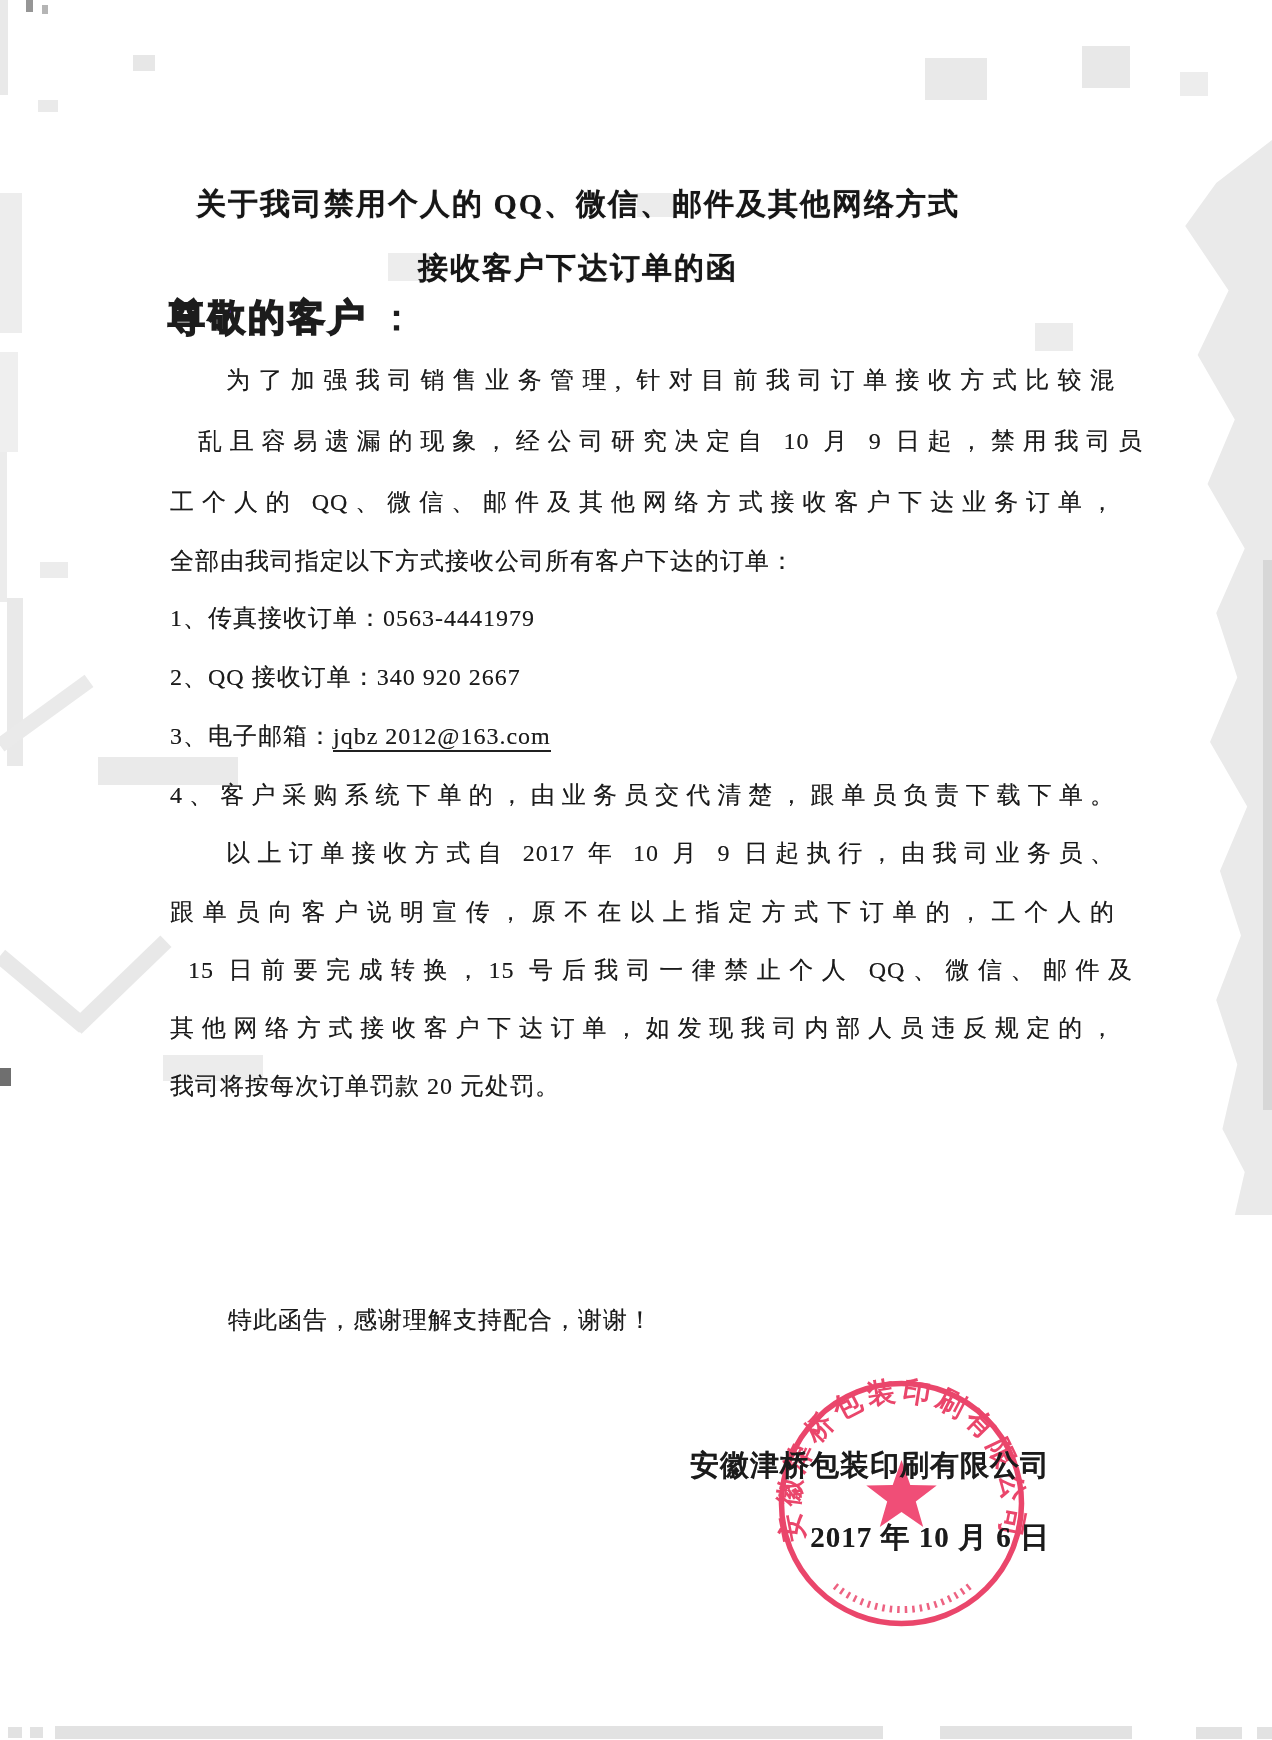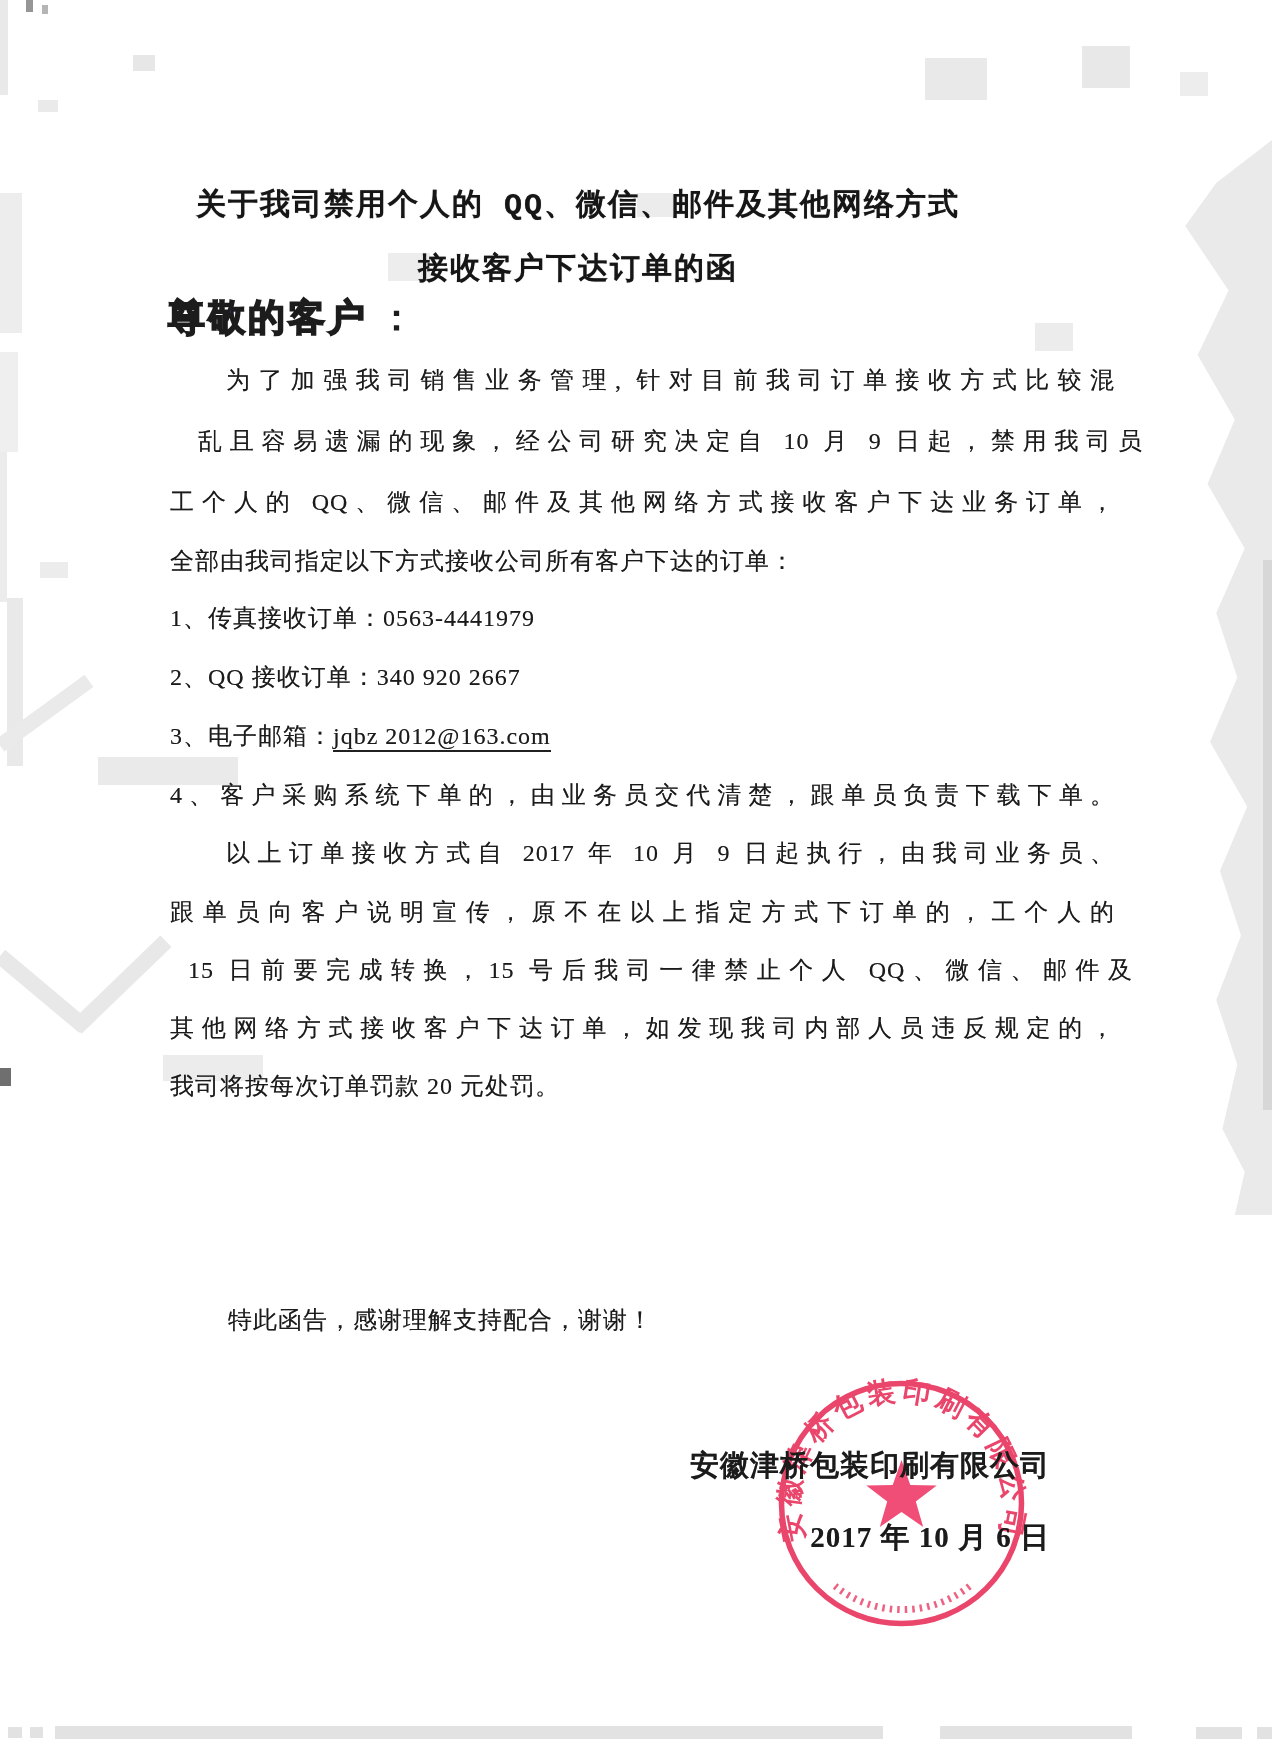--- a/index.html
+++ b/index.html
@@ -10,21 +10,21 @@
     color:#1b1b1b;
   }
   .ln{
     position:absolute;font-size:24px;line-height:40px;
     letter-spacing:1px;white-space:nowrap;
     text-shadow:0 0 0.6px rgba(20,20,20,.5);
   }
   .just{white-space:normal;text-align:justify;text-align-last:justify;}
   .title{
     position:absolute;left:578px;transform:translateX(-50%);
-    font-family:Liberation Mono, monospace;
+    font-family:Liberation Serif, serif;
     font-weight:700;font-size:30px;letter-spacing:2px;white-space:nowrap;
     color:#161616;text-shadow:0 0 0.7px rgba(10,10,10,.6);
   }
   .salutation{
     position:absolute;left:168px;top:293px;
     font-family:"Liberation Sans","DejaVu Sans",sans-serif;
     font-weight:700;font-size:37px;letter-spacing:3px;white-space:nowrap;
   }
   .outlined{
     color:#4c1d95;-webkit-text-stroke:1.7px #1c1c1c;

